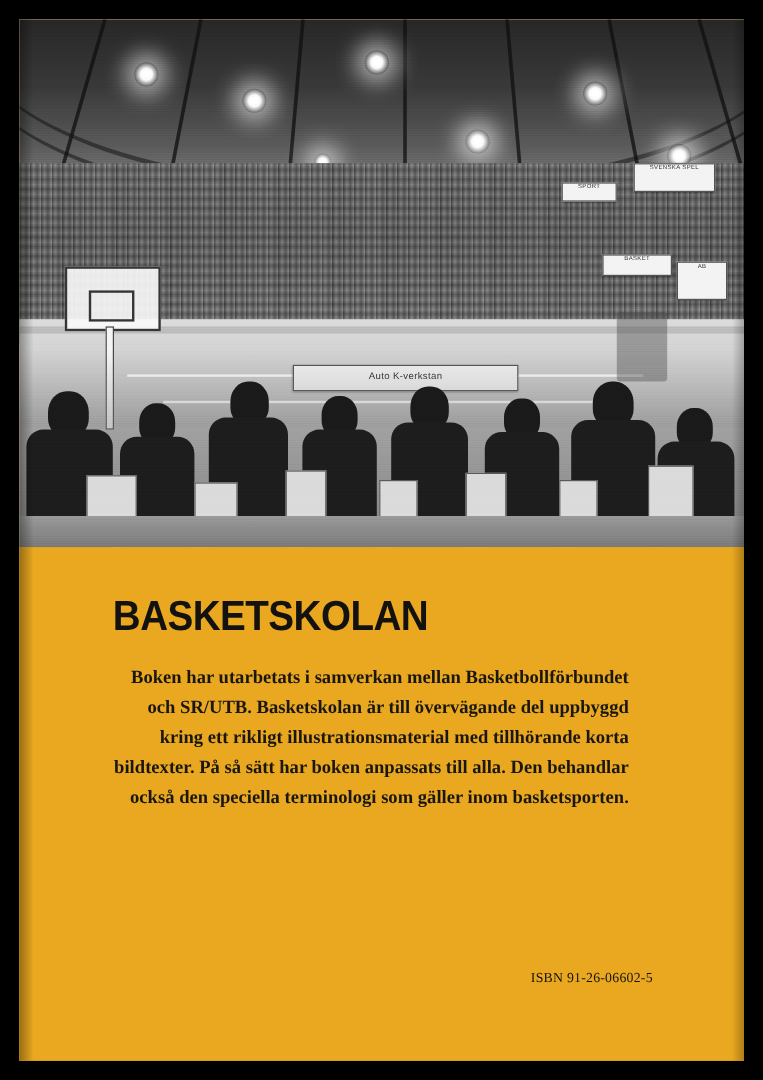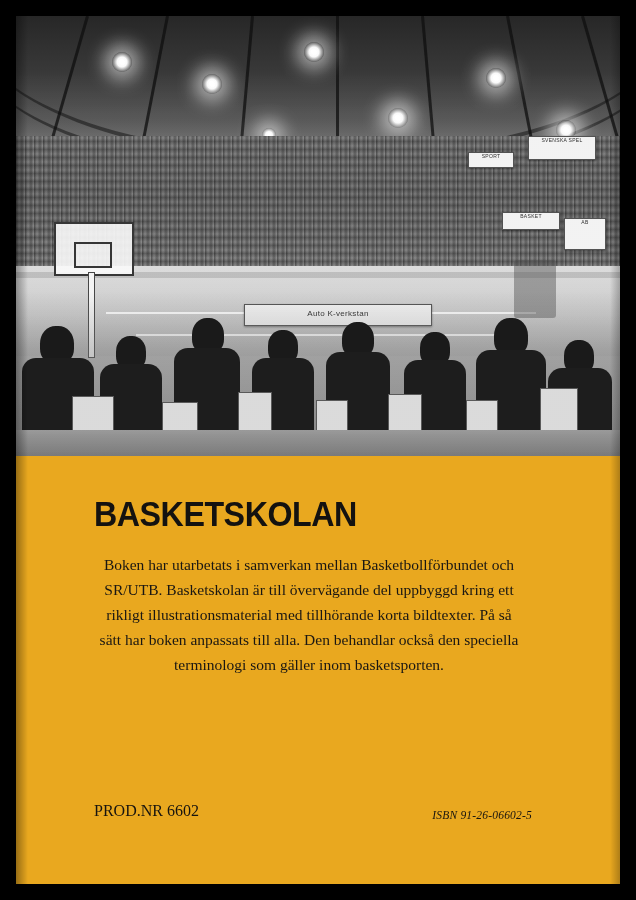--- a/index.html
+++ b/index.html
@@ -202,21 +202,22 @@
   }
   .blurb {
     position: absolute;
     left: 78px;
     top: 96px;
     width: 430px;
     font-family: "Liberation Serif", serif;
     font-size: 15.5px;
     line-height: 25px;
     color: #1a1713;
-    text-align: center;
+    text-align: right;
+    font-weight: bold;
   }
   .footer {
     position: absolute;
     left: 78px;
     bottom: 62px;
     width: 450px;
   }
   .prod {
     font-family: "Liberation Serif", serif;
     font-size: 16px;
@@ -233,27 +234,26 @@
     display: inline-block;
     width: 7px;
     height: 7px;
     background: #17140f;
     border-radius: 50%;
     margin: 0 6px 1px 4px;
     vertical-align: middle;
   }
   .isbn {
     position: absolute;
-    right: 12px;
+    right: 0;
     bottom: 1px;
     font-family: "Liberation Serif", serif;
     font-size: 11.5px;
     color: #17140f;
     letter-spacing: 0.2px;
-    font-style: italic;
   }
   .spine-shadow {
     position: absolute;
     left: 0; top: 0;
     width: 12px; height: 868px;
     background: linear-gradient(90deg, rgba(0,0,0,0.35), rgba(0,0,0,0));
     pointer-events: none;
   }
   .edge-shadow {
     position: absolute;
@@ -359,21 +359,20 @@
       </div>
 
       <div class="grain"></div>
     </div>
 
     <div class="panel">
       <div class="title">BASKETSKOLAN</div>
       <div class="blurb">Boken har utarbetats i samverkan mellan Basketbollförbundet och SR/UTB. Basketskolan är till övervägande del uppbyggd kring ett rikligt illustrationsmaterial med tillhörande korta bildtexter. På så sätt har boken anpassats till alla. Den behandlar också den speciella terminologi som gäller inom basketsporten.</div>
 
       <div class="footer">
-        <div class="prod">PROD.NR 6602</div>
         <div class="isbn">ISBN 91-26-06602-5</div>
       </div>
     </div>
 
     <div class="spine-shadow"></div>
     <div class="edge-shadow"></div>
   </div>
 </div>
 
 </body></html>

